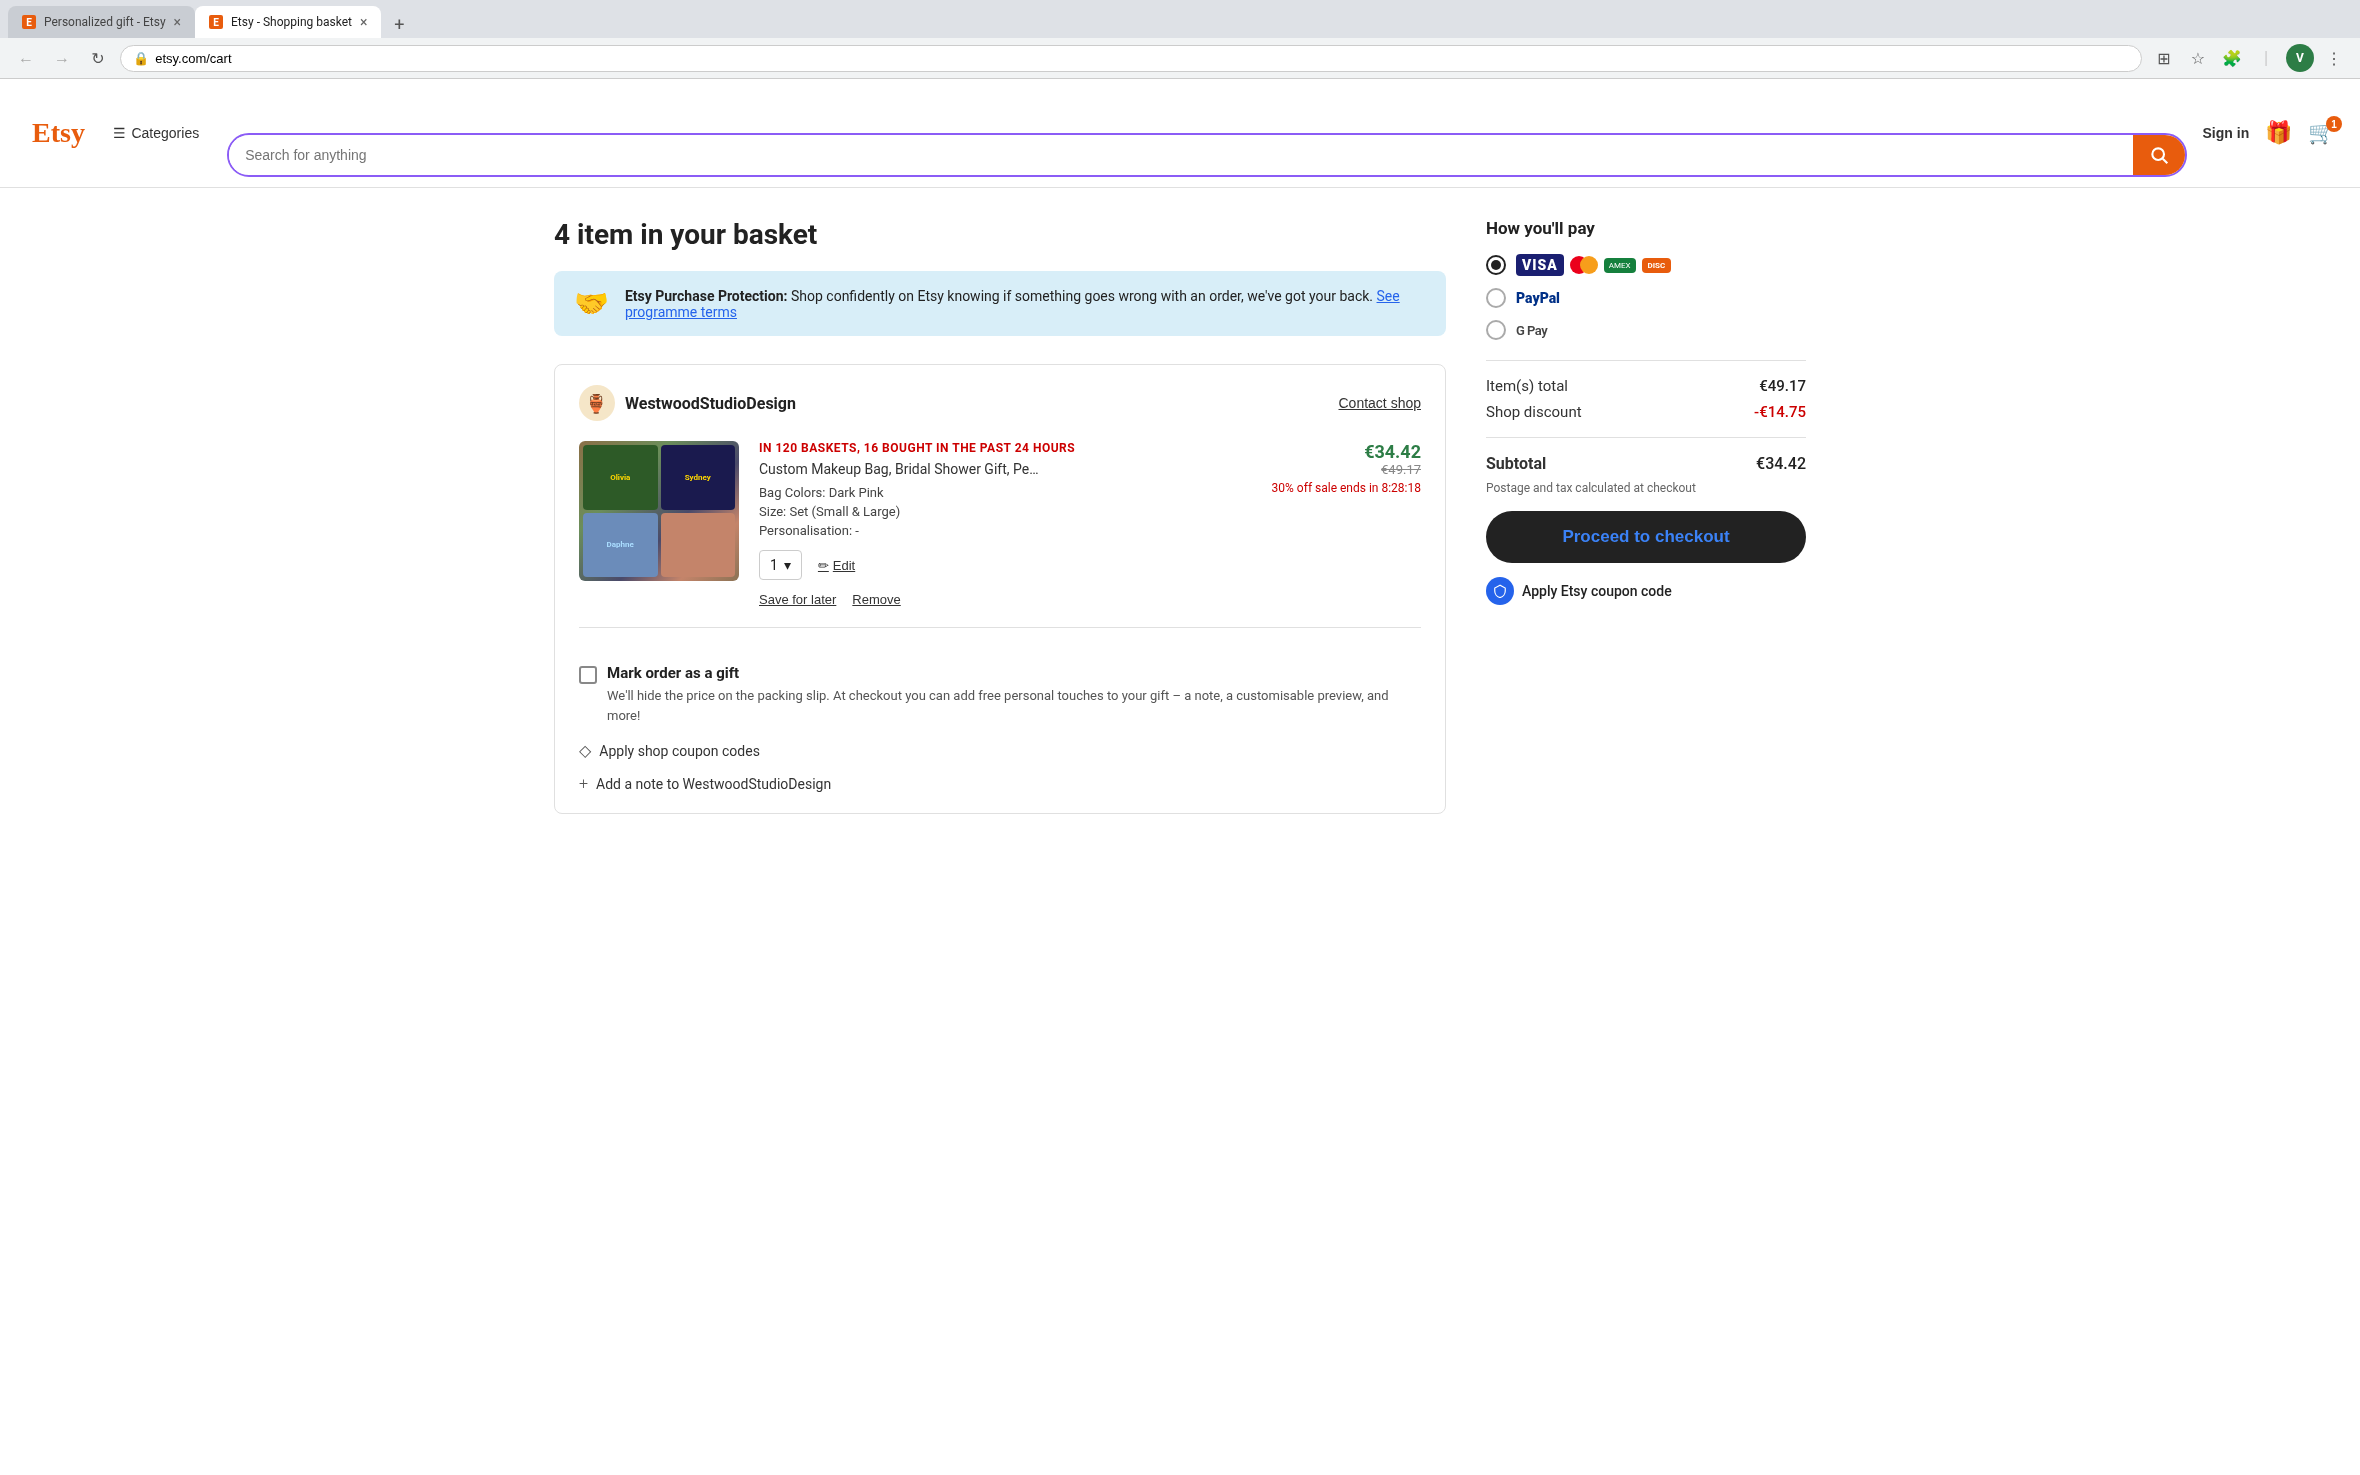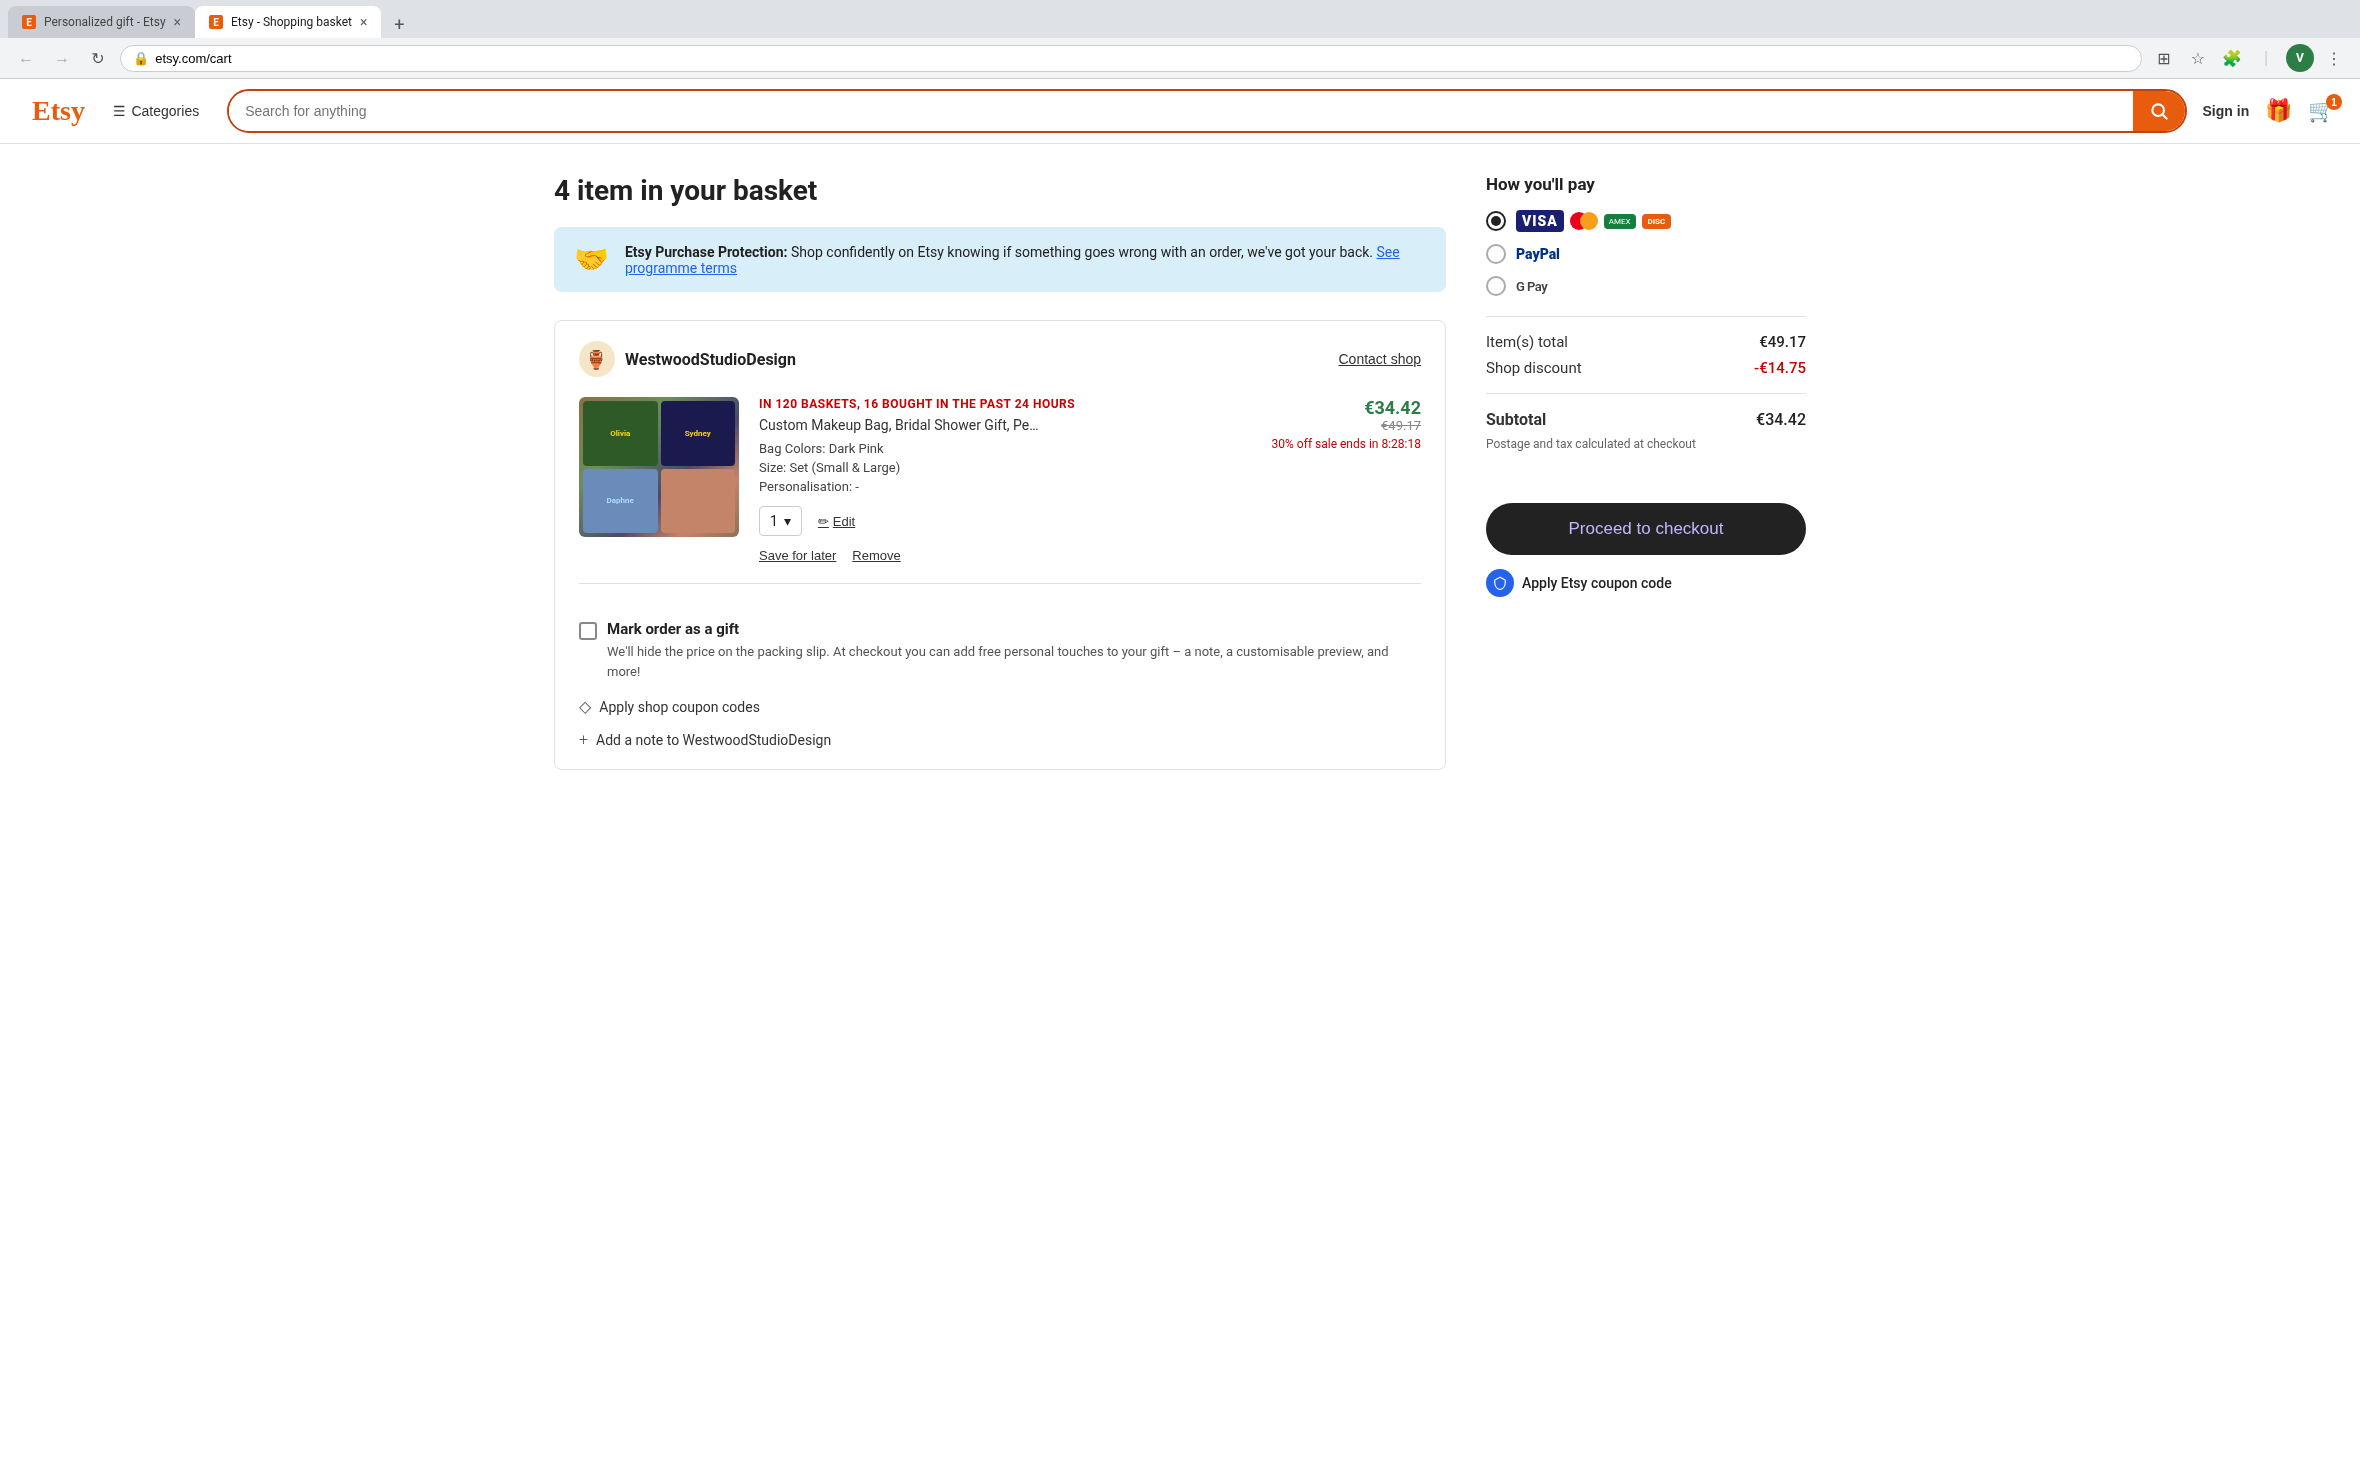--- a/index.html
+++ b/index.html
@@ -25,21 +25,21 @@
     .toolbar-icon { width: 28px; height: 28px; border-radius: 50%; border: none; background: transparent; display: flex; align-items: center; justify-content: center; cursor: pointer; color: #555; font-size: 16px; }
     .profile-avatar { width: 28px; height: 28px; border-radius: 50%; background: #2d7d46; color: #fff; display: flex; align-items: center; justify-content: center; font-size: 12px; font-weight: bold; cursor: pointer; }
 
     
     .page { background: #fff; min-height: 800px; }
 
     
     .etsy-header { display: flex; align-items: center; padding: 10px 24px; border-bottom: 1px solid #e0e0e0; gap: 16px; }
     .etsy-logo { color: #e85c0d; font-size: 28px; font-weight: 700; font-family: Georgia, serif; cursor: pointer; margin-left: 8px; }
     .categories-btn { display: flex; align-items: center; gap: 6px; padding: 8px 12px; border-radius: 20px; border: none; background: transparent; cursor: pointer; font-size: 14px; color: #333; }
-    .search-bar { flex: 1; display: flex; align-items: center; border: 2px solid #c2410c; border-radius: 24px; overflow: hidden; }
+    .search-bar { flex: 1; display: flex; align-items: center; border: 2px solid #8b5cf6; border-radius: 24px; overflow: hidden; margin-top: 44px; }
     .search-bar input { flex: 1; border: none; outline: none; padding: 10px 16px; font-size: 14px; }
     .search-btn { background: #e85c0d; border: none; padding: 10px 16px; cursor: pointer; display: flex; align-items: center; justify-content: center; }
     .header-actions { display: flex; align-items: center; gap: 16px; }
     .sign-in-btn { border: none; background: transparent; font-size: 14px; cursor: pointer; font-weight: 600; color: #333; }
     .gift-icon-btn { background: transparent; border: none; cursor: pointer; font-size: 22px; color: #333; }
     .cart-btn { position: relative; background: transparent; border: none; cursor: pointer; font-size: 22px; color: #333; }
     .cart-badge { position: absolute; top: -4px; right: -6px; background: #e85c0d; color: #fff; border-radius: 50%; width: 16px; height: 16px; font-size: 10px; font-weight: bold; display: flex; align-items: center; justify-content: center; }
 
     
     .main-content { max-width: 1300px; margin: 0 auto; padding: 30px 24px; display: flex; gap: 40px; }
@@ -115,21 +115,21 @@
 
     .divider { border: none; border-top: 1px solid #e0e0e0; margin: 16px 0; }
 
     .price-row { display: flex; justify-content: space-between; margin-bottom: 8px; font-size: 15px; }
     .price-label { color: #333; }
     .price-value { font-weight: 500; color: #222; }
     .price-value.discount { color: #cc0000; }
     .price-row.subtotal { font-size: 16px; font-weight: 700; margin-top: 4px; }
     .postage-note { font-size: 12px; color: #666; margin-bottom: 16px; }
 
-    .checkout-btn { width: 100%; background: #222; color: #c4b5fd; border: none; border-radius: 40px; padding: 16px; font-size: 17px; font-weight: 400; cursor: pointer; margin-bottom: 14px; margin-top: 36px; }
+    .checkout-btn { width: 100%; background: #222; color: #3b82f6; border: none; border-radius: 40px; padding: 16px; font-size: 17px; font-weight: 700; cursor: pointer; margin-bottom: 14px; }
 
     .coupon-code-row { display: flex; align-items: center; gap: 8px; cursor: pointer; }
     .coupon-code-icon { width: 28px; height: 28px; border-radius: 50%; background: #2563eb; display: flex; align-items: center; justify-content: center; color: #fff; font-size: 14px; }
     .coupon-code-text { font-size: 14px; color: #222; font-weight: 500; }
 
     
     .mc-red { width: 18px; height: 18px; border-radius: 50%; background: #eb001b; display: inline-block; }
     .mc-orange { width: 18px; height: 18px; border-radius: 50%; background: #f79e1b; display: inline-block; margin-left: -8px; }
   </style>
 </head>

